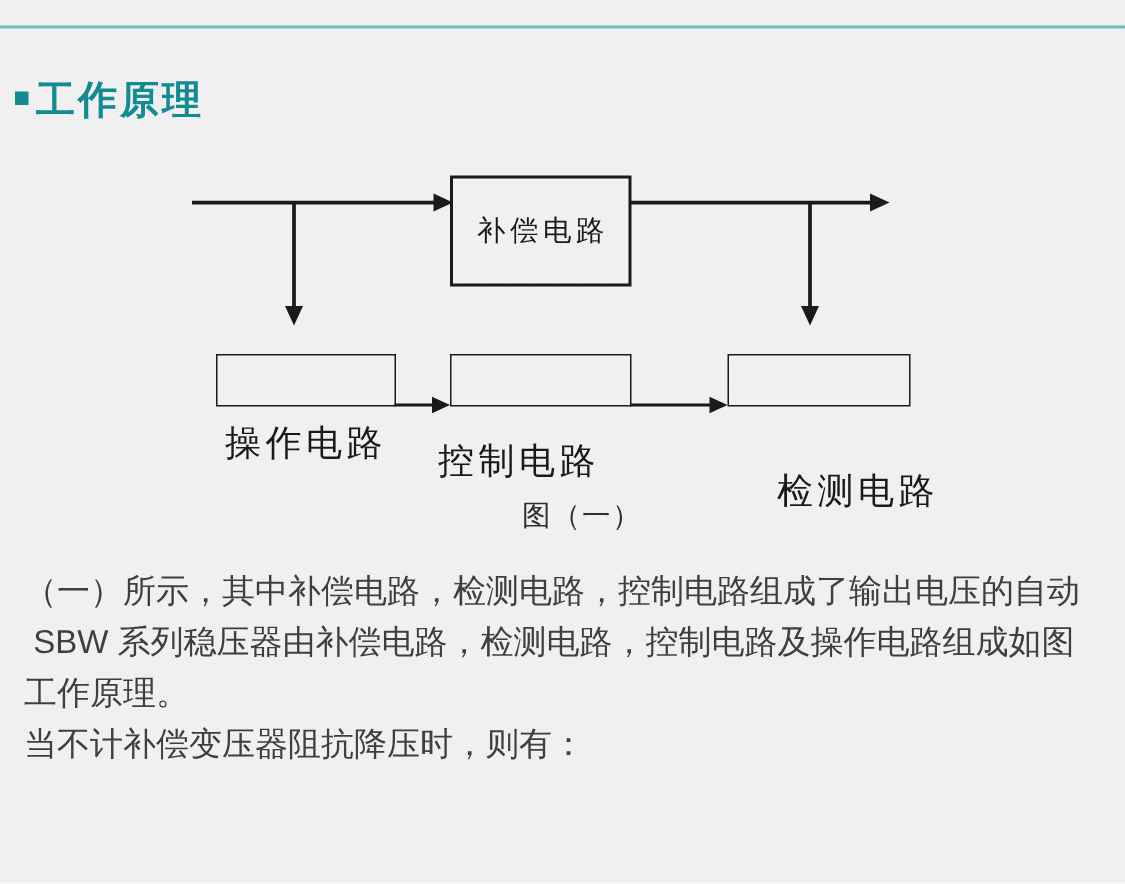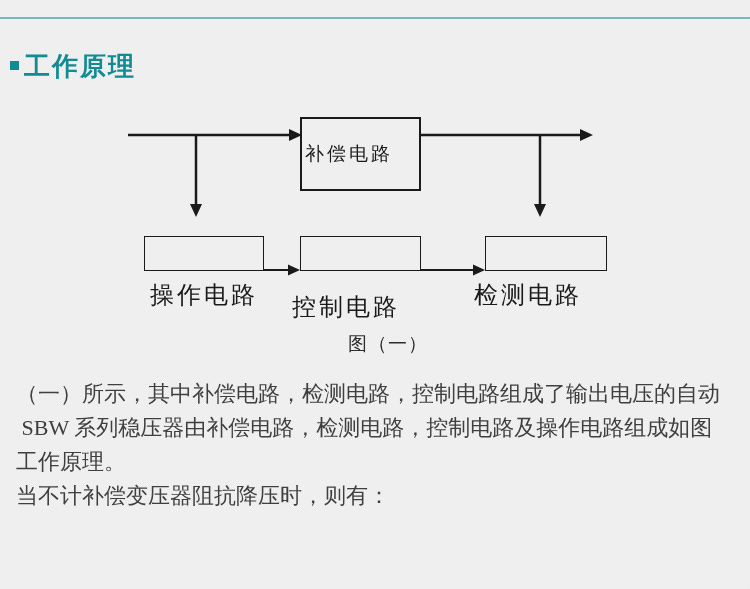--- a/index.html
+++ b/index.html
@@ -5,21 +5,21 @@
   html, body {
     margin: 0;
     padding: 0;
     background: #ffffff;
   }
   .page {
     position: relative;
     width: 750px;
     height: 589px;
     overflow: hidden;
-    font-family: Liberation Serif, serif;
+    font-family: Liberation Sans, sans-serif;
     background-color: #f2f2f2;
     background-image:
       linear-gradient(45deg, #ececec 25%, transparent 25%, transparent 75%, #ececec 75%),
       linear-gradient(45deg, #ececec 25%, transparent 25%, transparent 75%, #ececec 75%);
     background-position: 0 0, 1px 1px;
     background-size: 2px 2px;
   }
   .top-rule {
     position: absolute;
     left: 0; top: 17px;
@@ -49,42 +49,42 @@
     position: absolute;
     box-sizing: border-box;
     border: 2px solid #1a1a1a;
     background: transparent;
   }
   .box-comp {
     left: 300px; top: 117px;
     width: 121px; height: 74px;
     display: flex;
     align-items: center;
-    justify-content: flex-start;
+    justify-content: center;
     font-size: 19px;
     letter-spacing: 3px;
     text-indent: 3px;
     color: #1a1a1a;
   }
   .box-op  { left: 144px; top: 236px; width: 120px; height: 35px; border-width: 1.5px; }
   .box-ctrl{ left: 300px; top: 236px; width: 121px; height: 35px; border-width: 1.5px; }
   .box-det { left: 485px; top: 236px; width: 122px; height: 35px; border-width: 1.5px; }
   .diag-label {
     position: absolute;
     top: 279px;
     width: 120px;
     text-align: center;
     font-size: 24px;
     letter-spacing: 3px;
     color: #1a1a1a;
     white-space: nowrap;
   }
   .label-op   { left: 144px; }
   .label-ctrl { left: 286px; margin-top: 12px; }
-  .label-det  { left: 468px; }
+  .label-det  { left: 512px; margin-top: 32px; }
   .figure-caption {
     position: absolute;
     left: 312px; top: 331px;
     font-size: 19px;
     letter-spacing: 1px;
     color: #2e2e2e;
     white-space: pre;
     margin-left: 36px;
   }
   .body-text {

